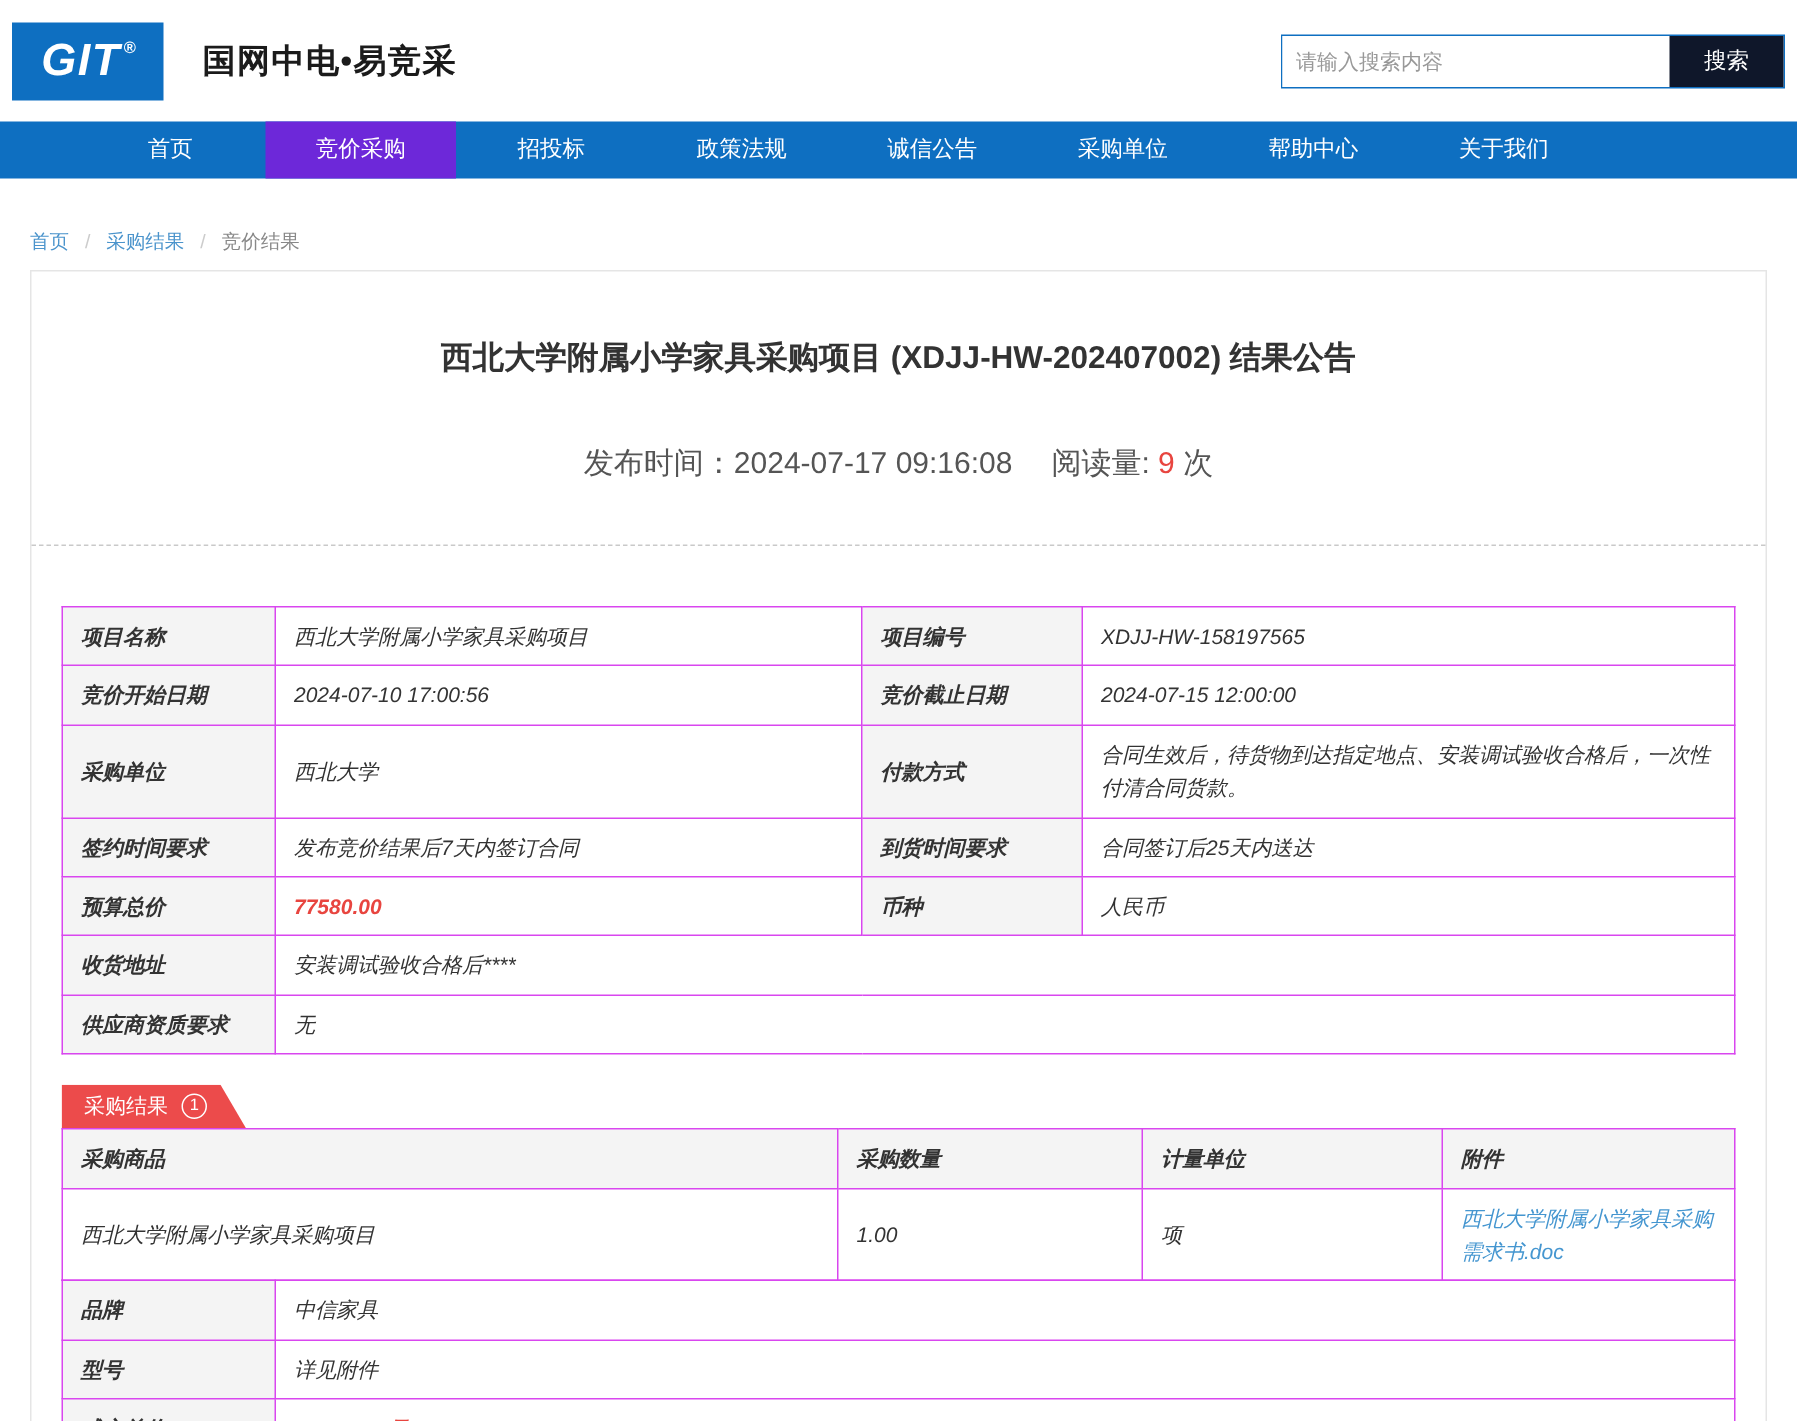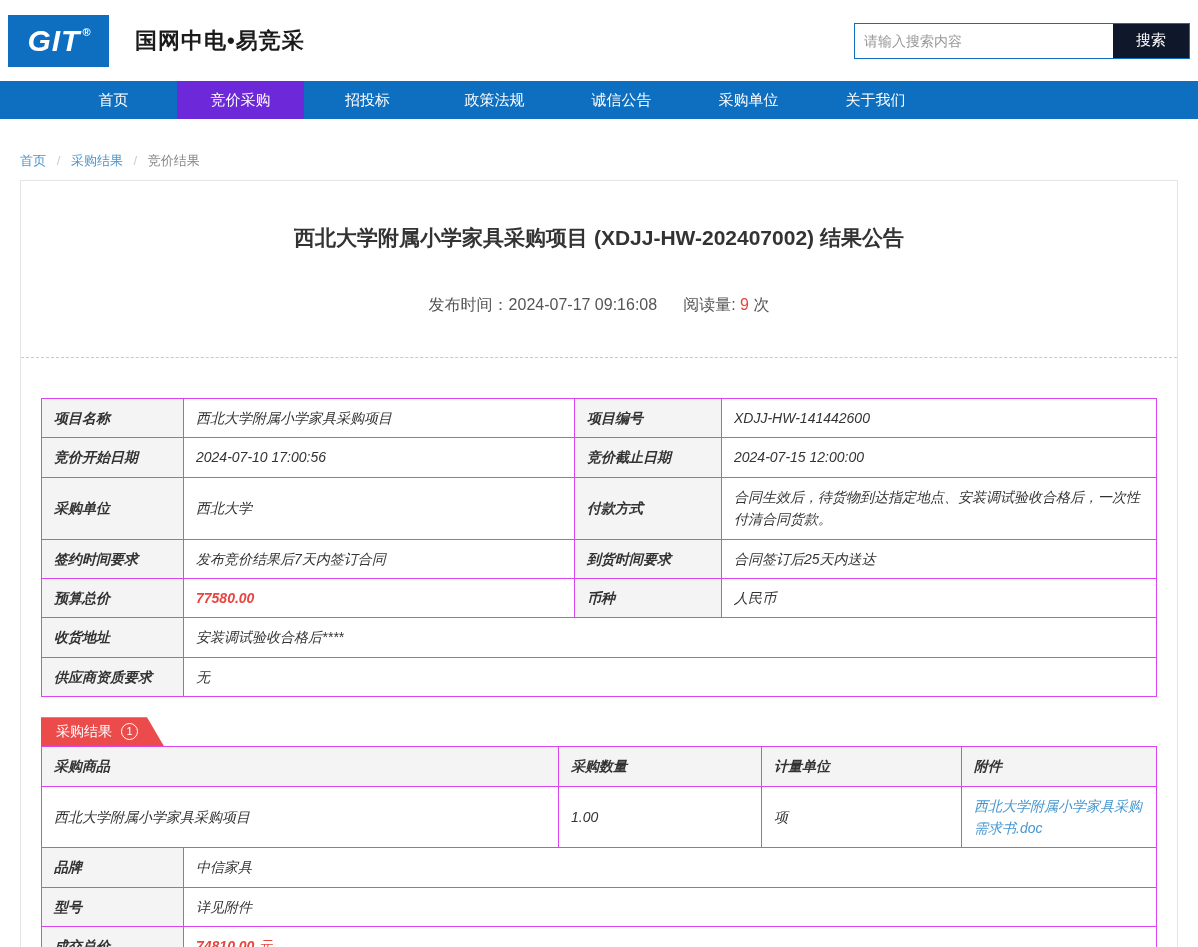--- a/index.html
+++ b/index.html
@@ -41,21 +41,21 @@
 
   
   .breadcrumb { padding:13px 20px 10px; font-size:13px; color:#999;margin-top:20px; }
   .breadcrumb a { color:#4b94cc; text-decoration:none; cursor:pointer; }
   .crumb-sep { margin:0 7px; color:#ccc; }
   .crumb-current { color:#888; }
 
   
   .card { margin:0 20px; border:1px solid #e5e5e5; border-bottom:none; }
   .article-title { text-align:center; font-size:21px; font-weight:bold; color:#333; margin:43px 30px 0; }
-  .article-meta { text-align:center; font-size:16px; color:#555; margin:43px 0 41px; }
+  .article-meta { text-align:center; font-size:20px; color:#555; margin:43px 0 41px; }
   .meta-gap { display:inline-block; width:26px; }
   .red-text { color:#e8453f; }
   .dashed-sep { border:none; border-top:1px dashed #c9c9c9; margin:0; }
   .card-inner { padding:40px 20px 18px; }
 
   
   table { width:100%; border-collapse:collapse; font-size:14px; table-layout:fixed; }
   td, th { border:1px solid #d946ef; padding:8px 12px; color:#333; text-align:left;
            vertical-align:middle; line-height:1.6; word-break:break-word;font-style:italic; }
   .lbl { background:#f4f4f4; font-weight:bold; }
@@ -93,20 +93,21 @@
   </div>
 </header>
 
 <nav class="main-nav">
   <a class="nav-item">首页</a>
   <a class="nav-item active">竞价采购</a>
   <a class="nav-item">招投标</a>
   <a class="nav-item">政策法规</a>
   <a class="nav-item">诚信公告</a>
   <a class="nav-item">采购单位</a>
+  <a class="nav-item">帮助中心</a>
   <a class="nav-item">关于我们</a>
 </nav>
 
 <div class="breadcrumb">
   <a>首页</a>
   <span class="crumb-sep">/</span>
   <a>采购结果</a>
   <span class="crumb-sep">/</span>
   <span class="crumb-current">竞价结果</span>
 </div>
@@ -131,21 +132,21 @@
           <col style="width:142px">
           <col style="width:391px">
           <col style="width:147px">
           <col>
         </colgroup>
       <tbody>
         <tr>
           <td class="lbl">项目名称</td>
           <td>西北大学附属小学家具采购项目</td>
           <td class="lbl">项目编号</td>
-          <td>XDJJ-HW-141442600</td>
+          <td>XDJJ-HW-158197565</td>
         </tr>
         <tr>
           <td class="lbl">竞价开始日期</td>
           <td>2024-07-10 17:00:56</td>
           <td class="lbl">竞价截止日期</td>
           <td>2024-07-15 12:00:00</td>
         </tr>
         <tr>
           <td class="lbl">采购单位</td>
           <td>西北大学</td>

